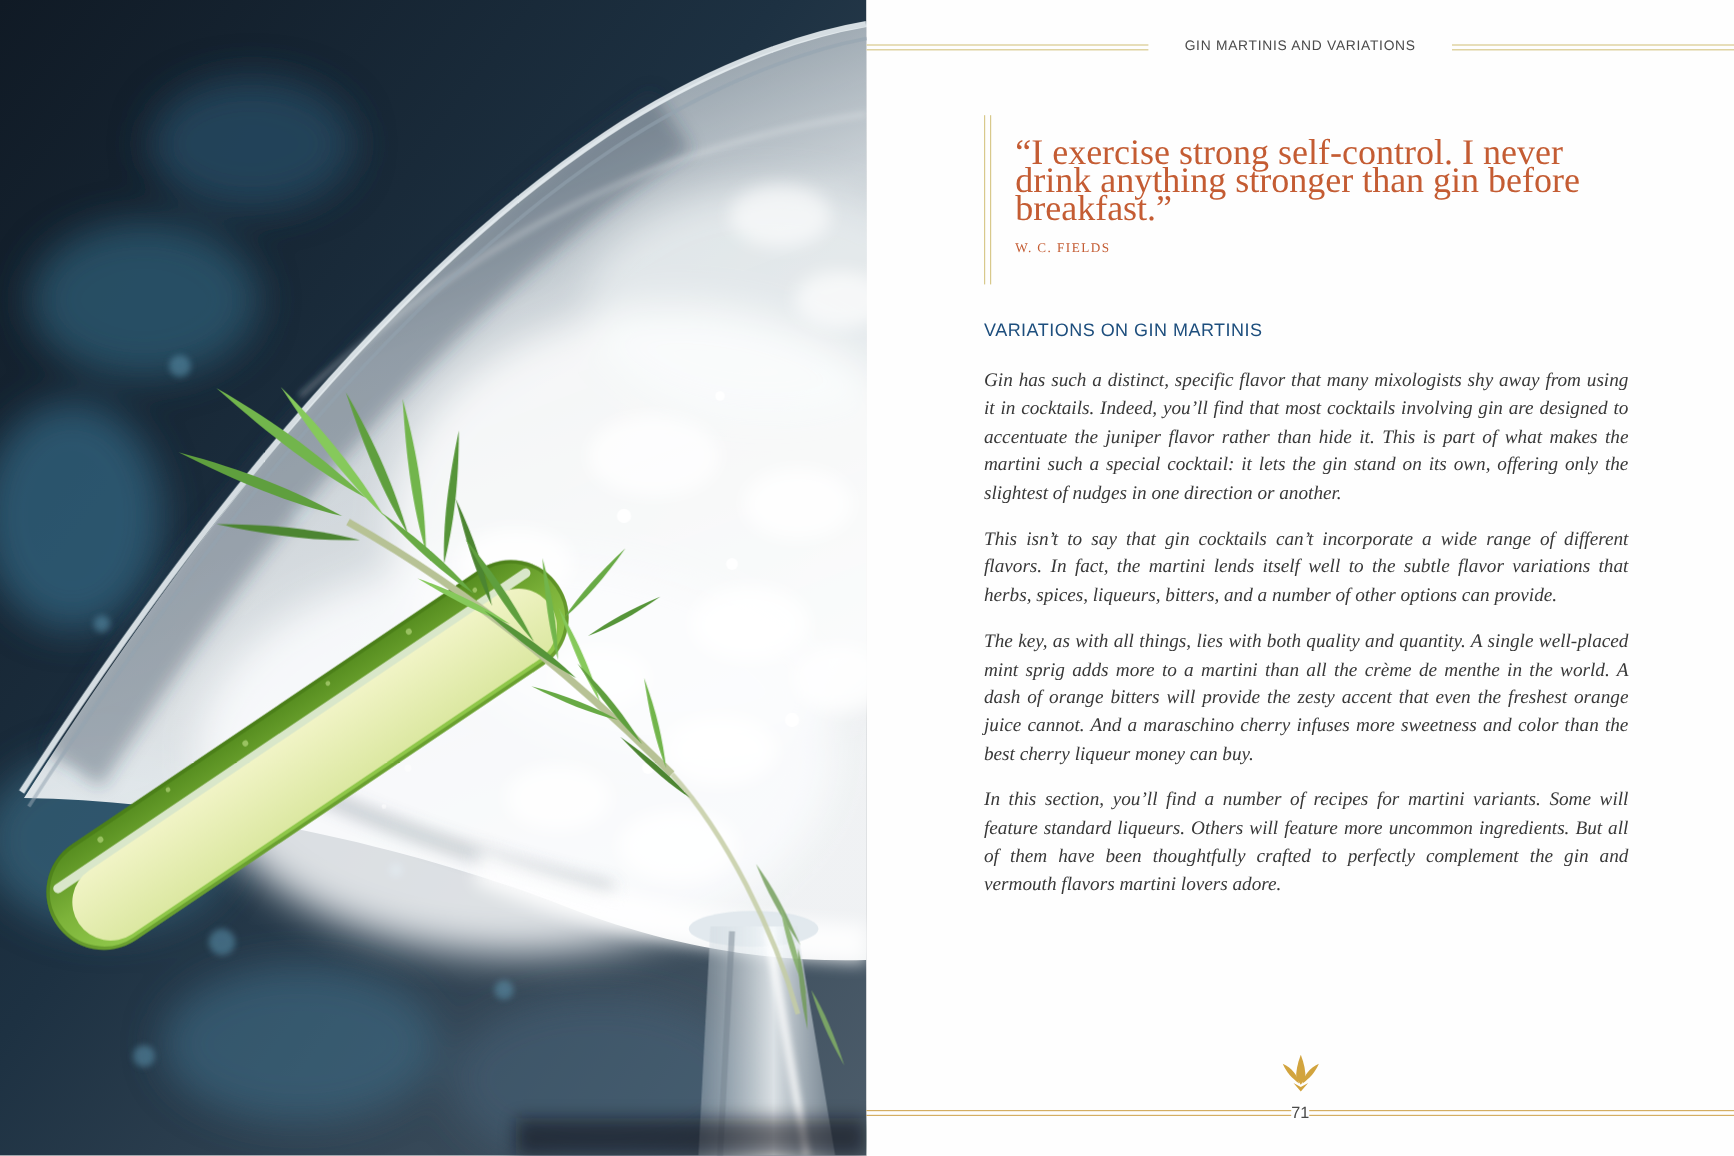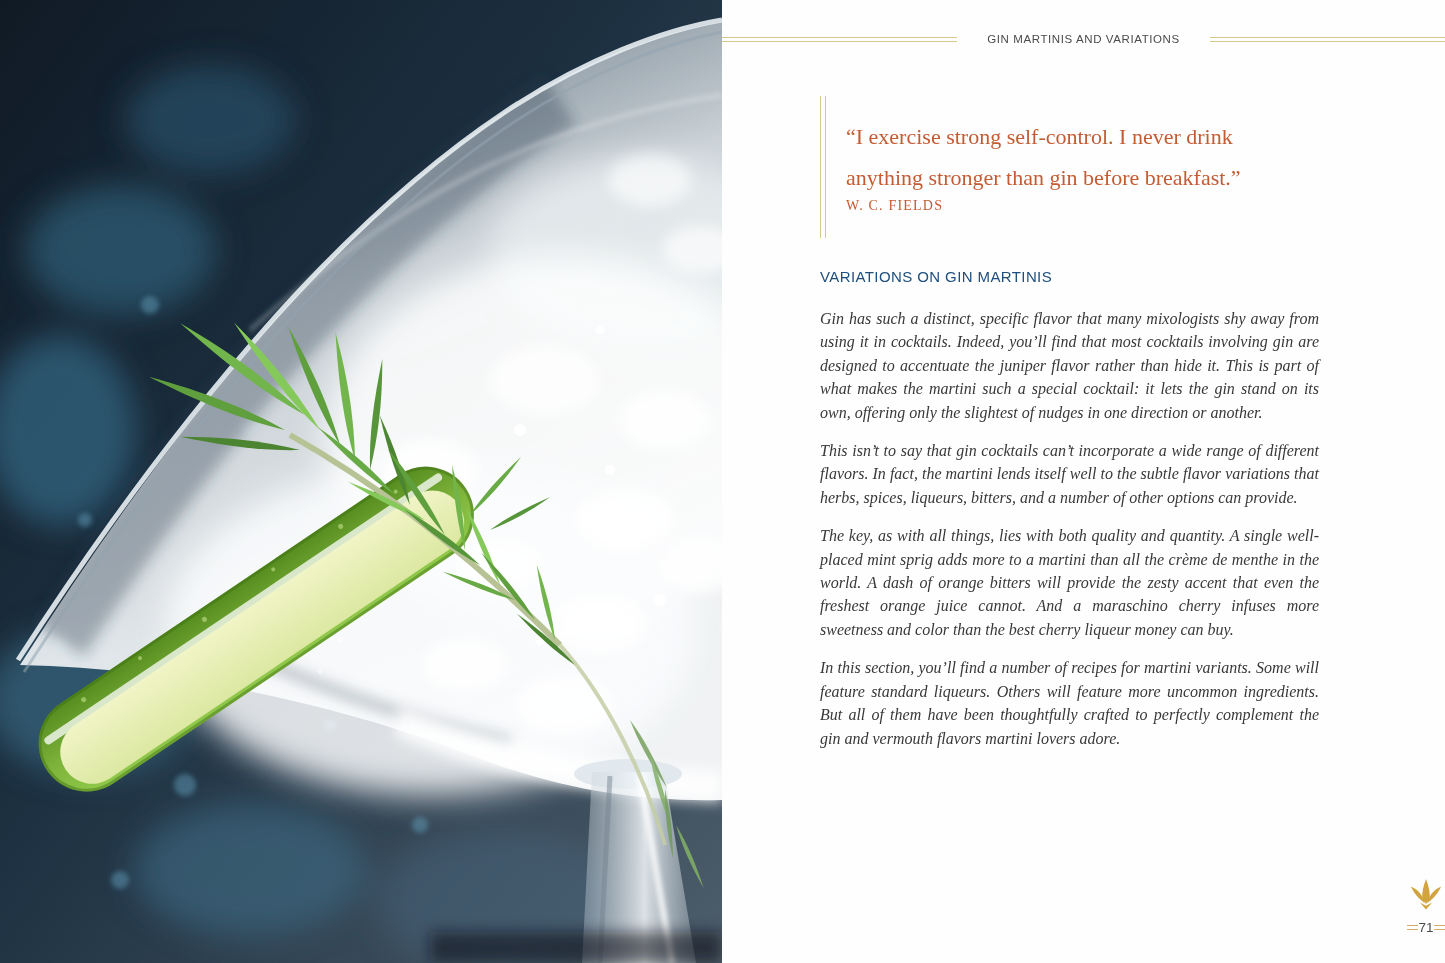--- a/index.html
+++ b/index.html
@@ -12,34 +12,34 @@
   }
   *{box-sizing:border-box;margin:0;padding:0;}
   html,body{width:1445px;height:963px;overflow:hidden;background:#ffffff;}
   .book{display:flex;width:1445px;height:963px;font-family:"Liberation Serif",serif;}
 
   
   .photo-page{width:722px;height:963px;position:relative;overflow:hidden;background:#16222e;}
   .photo-page svg{display:block;width:722px;height:963px;}
 
   
-  .text-page{width:723px;height:963px;background:#fefefe;position:relative;display:flex;flex-direction:row;}
+  .text-page{width:723px;height:963px;background:#fefefe;position:relative;display:flex;flex-direction:column;}
 
   .running-head{position:absolute;top:33px;left:0;right:0;display:flex;align-items:center;gap:30px;}
   .rule{flex:1;height:5px;border-top:1px solid var(--gold-pale);border-bottom:1px solid var(--gold-pale);}
   .rule.gold{border-top-color:var(--gold);border-bottom-color:var(--gold);}
   .rh-text{font-family:"Liberation Sans",sans-serif;font-size:11.5px;letter-spacing:.6px;color:#4b4b4b;white-space:nowrap;}
 
   .content{padding:96px 88px 0 98px;}
 
   .quote{position:relative;padding:20px 6px 24px 26px;}
   .quote::before{content:"";position:absolute;left:0;top:0;bottom:0;width:4px;
     border-left:1px solid var(--gold-pale);border-right:1px solid var(--gold-pale);}
-  .quote-text{font-size:22px;line-height:41px;color:var(--quote-orange);max-width:505px;}
-  .quote-attr{margin-top:0;font-size:14px;letter-spacing:1.2px;color:var(--quote-orange);}
+  .quote-text{font-size:30px;line-height:23px;color:var(--quote-orange);max-width:505px;}
+  .quote-attr{margin-top:16px;font-size:11px;letter-spacing:1.2px;color:var(--quote-orange);}
 
   .section-heading{margin:30px 0 22px 0;font-family:"Liberation Sans",sans-serif;font-weight:normal;
     font-size:15px;letter-spacing:.4px;color:var(--heading-blue);}
 
   .body-para{font-size:16px;line-height:23.4px;color:var(--body-text);text-align:justify;
     margin-bottom:15px;hyphens:auto;font-style:italic;-webkit-hyphens:auto;}
 
   .page-footer{margin-top:auto;padding-bottom:28px;}
   .ornament{display:flex;justify-content:center;margin-bottom:10px;}
   .folio-row{display:flex;align-items:center;}

